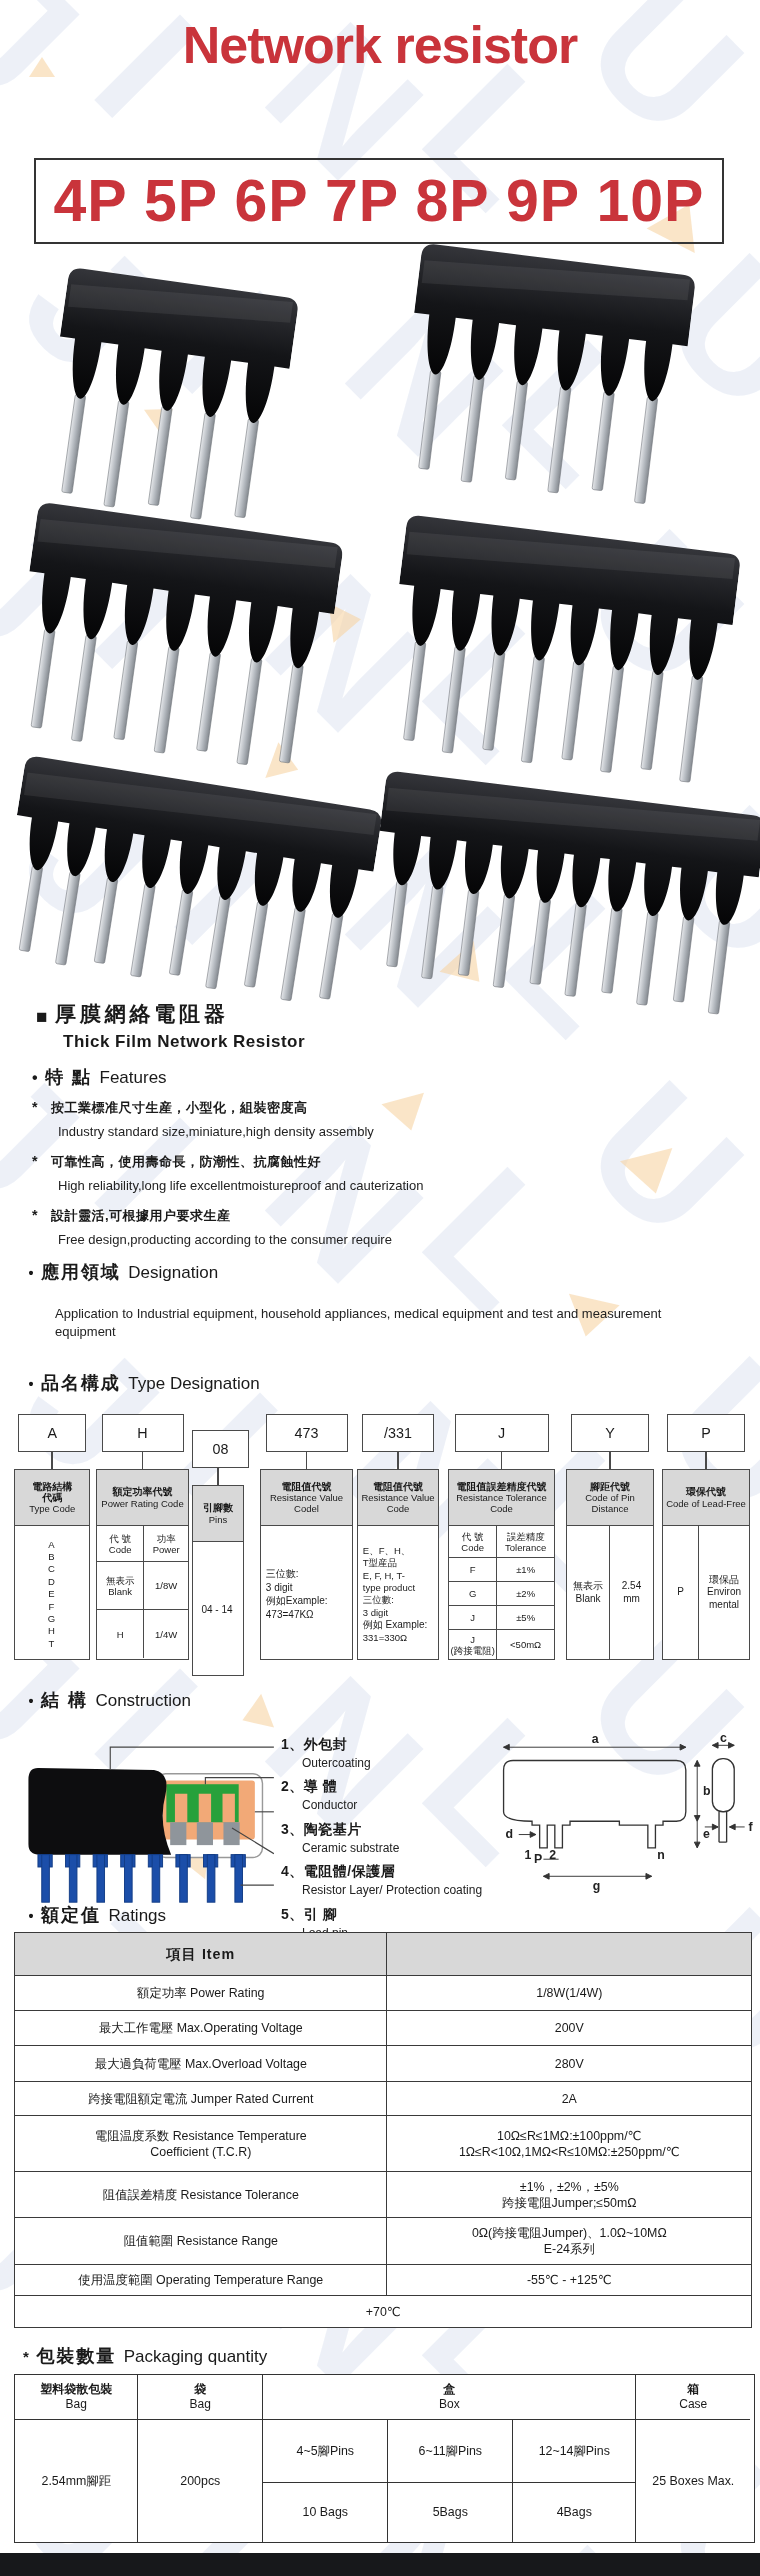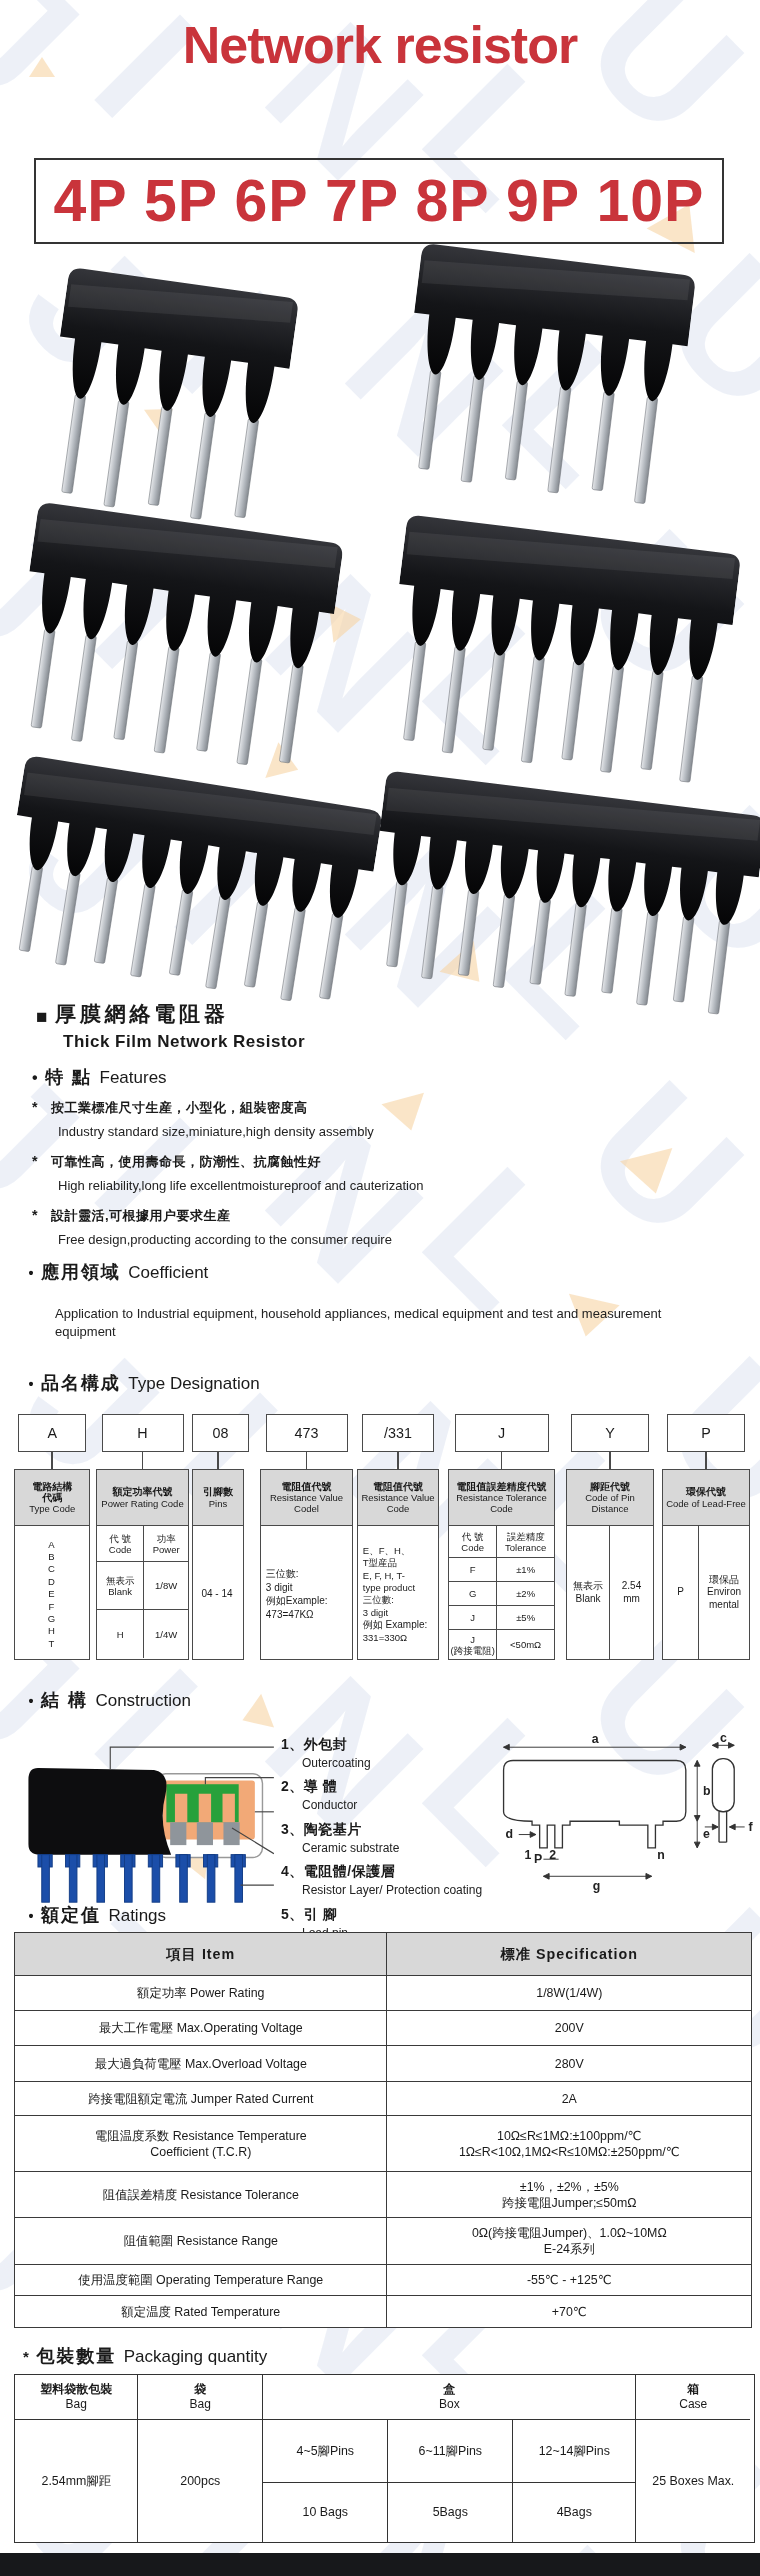--- a/index.html
+++ b/index.html
@@ -347,21 +347,21 @@
             <span class="feat-star">*</span>
             <span class="feat-zh">設計靈活,可根據用户要求生産</span>
           </div>
           <div class="feat-en">Free design,producting according to the consumer require</div>
         </div>
       </div>
 
     <div class="abs sec-h h-row" style="top:1260px;left:28.5px;">
       <span class="bullet" style="font-size:14.3px;">•</span>
       <span class="zh">應用領域</span>
-      <span class="en">Coefficient</span>
+      <span class="en">Designation</span>
     </div>
     <div class="abs" style="top:1298px;left:55px;">
       <div class="app-en">Application to Industrial equipment, household appliances, medical equipment and test and measurement equipment</div>
     </div>
 
     <div class="abs sec-h h-row" style="top:1371px;left:28.5px;">
       <span class="bullet" style="font-size:14.3px;">•</span>
       <span class="zh">品名構成</span>
       <span class="en">Type Designation</span>
     </div>
@@ -402,21 +402,21 @@
               <div>功率
 Power</div>
               <div>無表示
 Blank</div>
               <div>1/8W</div>
               <div class="last">H</div>
               <div class="last">1/4W</div>
             </div>
           </div>
         </div>
-        <div class="desg-col" style="left: 192px; width: 52px;">
+        <div class="desg-col" style="left: 192px; width: 52px; margin-top: 16px;">
           <div class="code-box" style="width: 55px;">08</div>
           <div class="conn"></div>
           <div class="head-box">
             <div class="head-zh">引腳數</div>
             <div class="head-en">Pins</div>
           </div>
           <div class="body-box">
             <div class="body-lines center" style="padding-left: 1.9px;">
               <div>04 - 14</div>
             </div>
@@ -645,21 +645,20 @@
     </svg>
 
     <div class="abs sec-h h-row" style="top:1903px;left:28.5px;">
       <span class="bullet" style="font-size:14.3px;">•</span>
       <span class="zh">額定值</span>
       <span class="en">Ratings</span>
     </div>
     <div class="abs rtable" id="ratings">
         <div class="rrow rhead" style="height: 42px;">
           <div class="rcell item">項目 Item</div>
-          <div class="rcell spec">標准 Specification</div>
         </div>
         <div class="rrow" style="height: 34px;">
           <div class="rcell item">
             <div>額定功率 Power Rating</div>
           </div>
           <div class="rcell spec">
             <div>1/8W(1/4W)</div>
           </div>
         </div>
         <div class="rrow" style="height: 34px;">
@@ -716,23 +715,20 @@
         </div>
         <div class="rrow" style="height: 30px;">
           <div class="rcell item">
             <div>使用温度範圍 Operating Temperature Range</div>
           </div>
           <div class="rcell spec">
             <div>-55℃ - +125℃</div>
           </div>
         </div>
         <div class="rrow" style="height: 31px;">
-          <div class="rcell item">
-            <div>額定温度 Rated Temperature</div>
-          </div>
           <div class="rcell spec">
             <div>+70℃</div>
           </div>
         </div>
       </div>
 
     <div class="abs sec-h h-row" style="top:2344px;left:23px;">
       <span class="bullet" style="font-size:15px;">*</span>
       <span class="zh">包裝數量</span>
       <span class="en">Packaging quantity</span>

